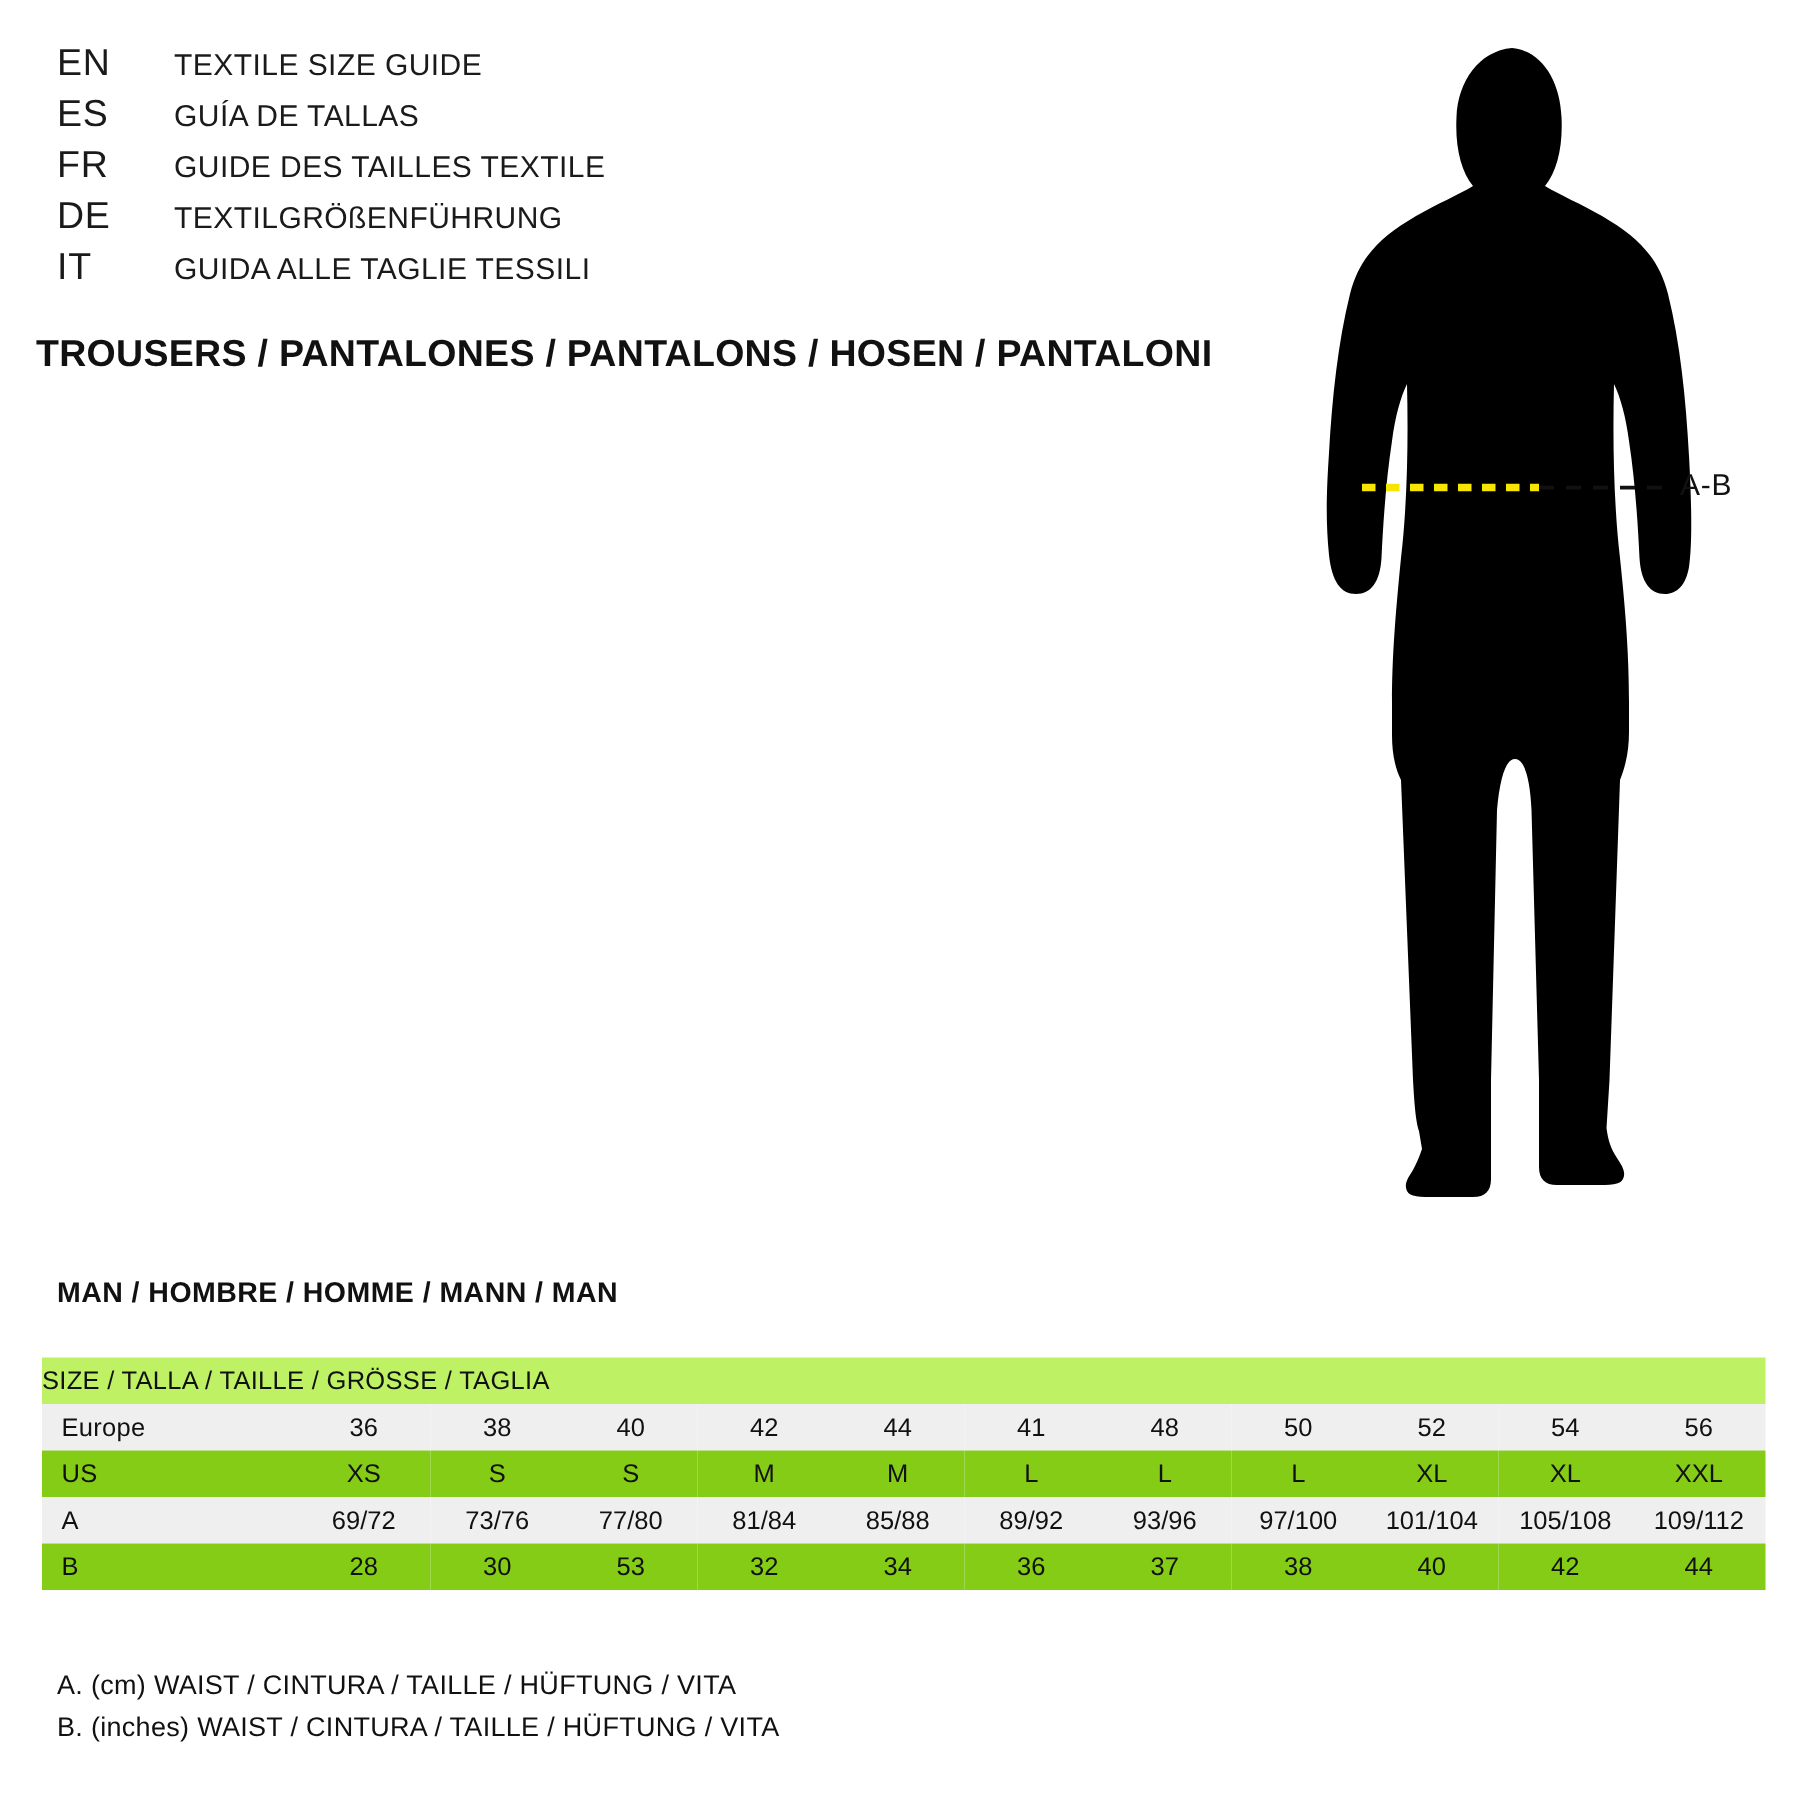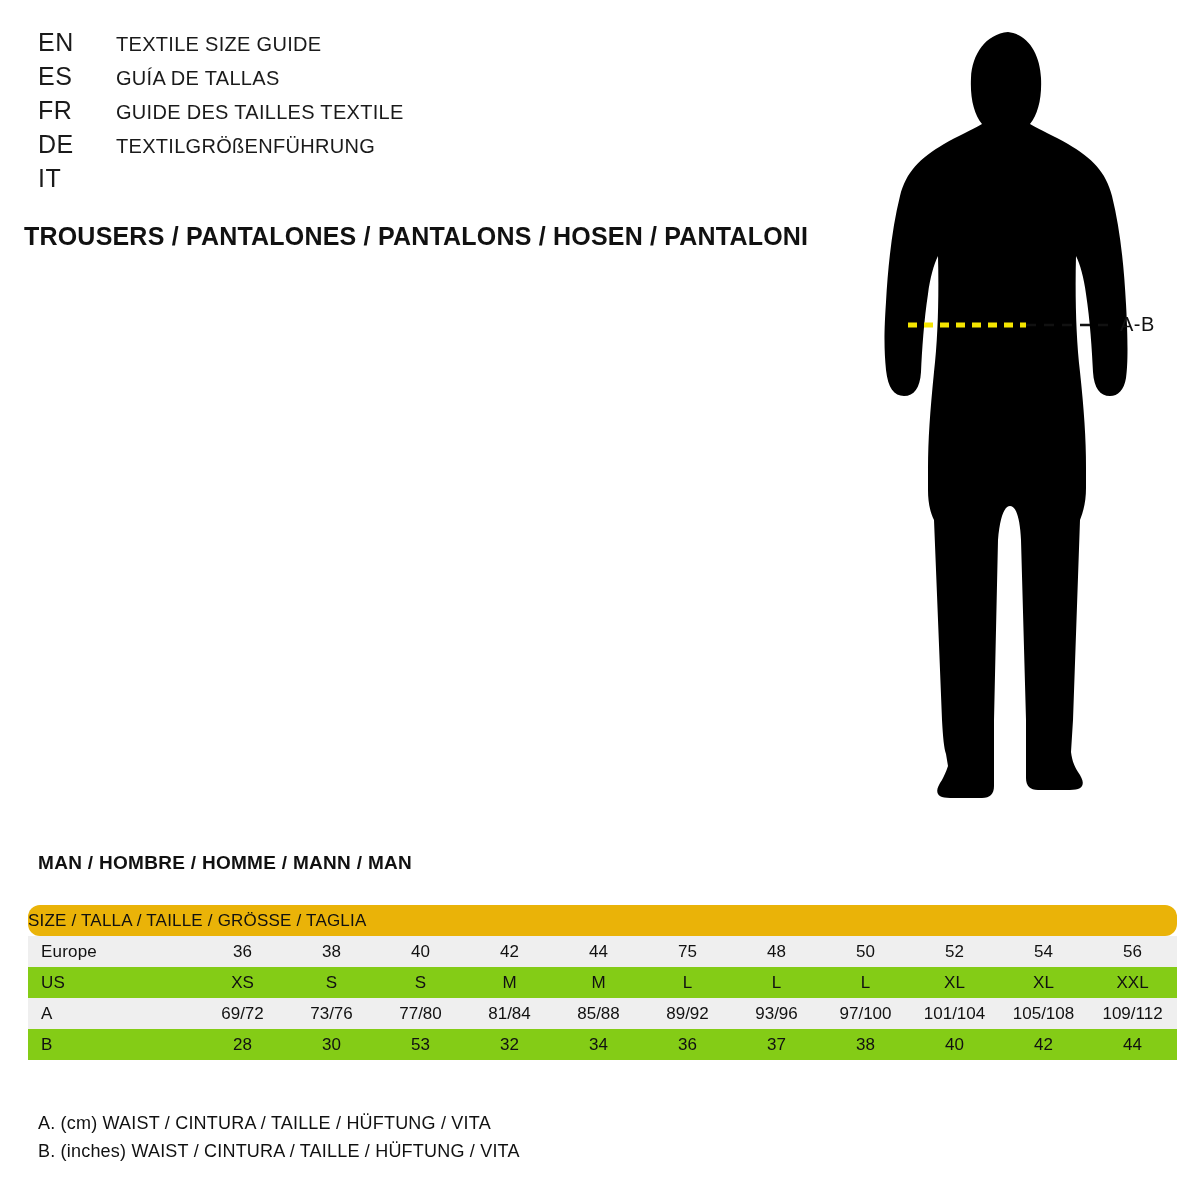--- a/index.html
+++ b/index.html
@@ -92,28 +92,27 @@
   table.size-table th,
   table.size-table td {
     font-size: 17px;
     color: #111111;
     padding: 0;
     height: 31px;
     vertical-align: middle;
     font-weight: normal;
   }
   .hdr-row th {
-    background: #eab308;
+    background: #bef264;
     text-align: left;
     font-size: 17.5px;
     font-weight: normal;
     letter-spacing: 0.2px;
     padding-left: 13px;
     height: 33px;
-    border-radius: 12px;
   }
   .row-light td { background: #efefef; }
   .row-white td { background: #84cc16; }
   .lbl-cell {
     text-align: left;
     padding-left: 13px !important;
     letter-spacing: 0.2px;
   }
   .val-cell { text-align: center; }
 
@@ -142,20 +141,21 @@
   <div class="lang-row">
     <span class="lang-code">FR</span>
     <span class="lang-text">GUIDE DES TAILLES TEXTILE</span>
   </div>
   <div class="lang-row">
     <span class="lang-code">DE</span>
     <span class="lang-text">TEXTILGRÖßENFÜHRUNG</span>
   </div>
   <div class="lang-row">
     <span class="lang-code">IT</span>
+    <span class="lang-text">GUIDA ALLE TAGLIE TESSILI</span>
   </div>
 </div>
 
 <div class="subtitle">TROUSERS / PANTALONES / PANTALONS / HOSEN / PANTALONI</div>
 
 <div class="figure-wrap">
   <svg class="figure-svg" width="370" height="790" viewBox="0 0 370 790" xmlns="http://www.w3.org/2000/svg">
     <path fill="#000000" d="
       M150,12
       C128,14 114,34 113,58
@@ -247,21 +247,21 @@
     </tr>
   </thead>
   <tbody>
     <tr class="row-light">
       <td class="lbl-cell">Europe</td>
       <td class="val-cell">36</td>
       <td class="val-cell">38</td>
       <td class="val-cell">40</td>
       <td class="val-cell">42</td>
       <td class="val-cell">44</td>
-      <td class="val-cell">75</td>
+      <td class="val-cell">41</td>
       <td class="val-cell">48</td>
       <td class="val-cell">50</td>
       <td class="val-cell">52</td>
       <td class="val-cell">54</td>
       <td class="val-cell">56</td>
     </tr>
     <tr class="row-white">
       <td class="lbl-cell">US</td>
       <td class="val-cell">XS</td>
       <td class="val-cell">S</td>

